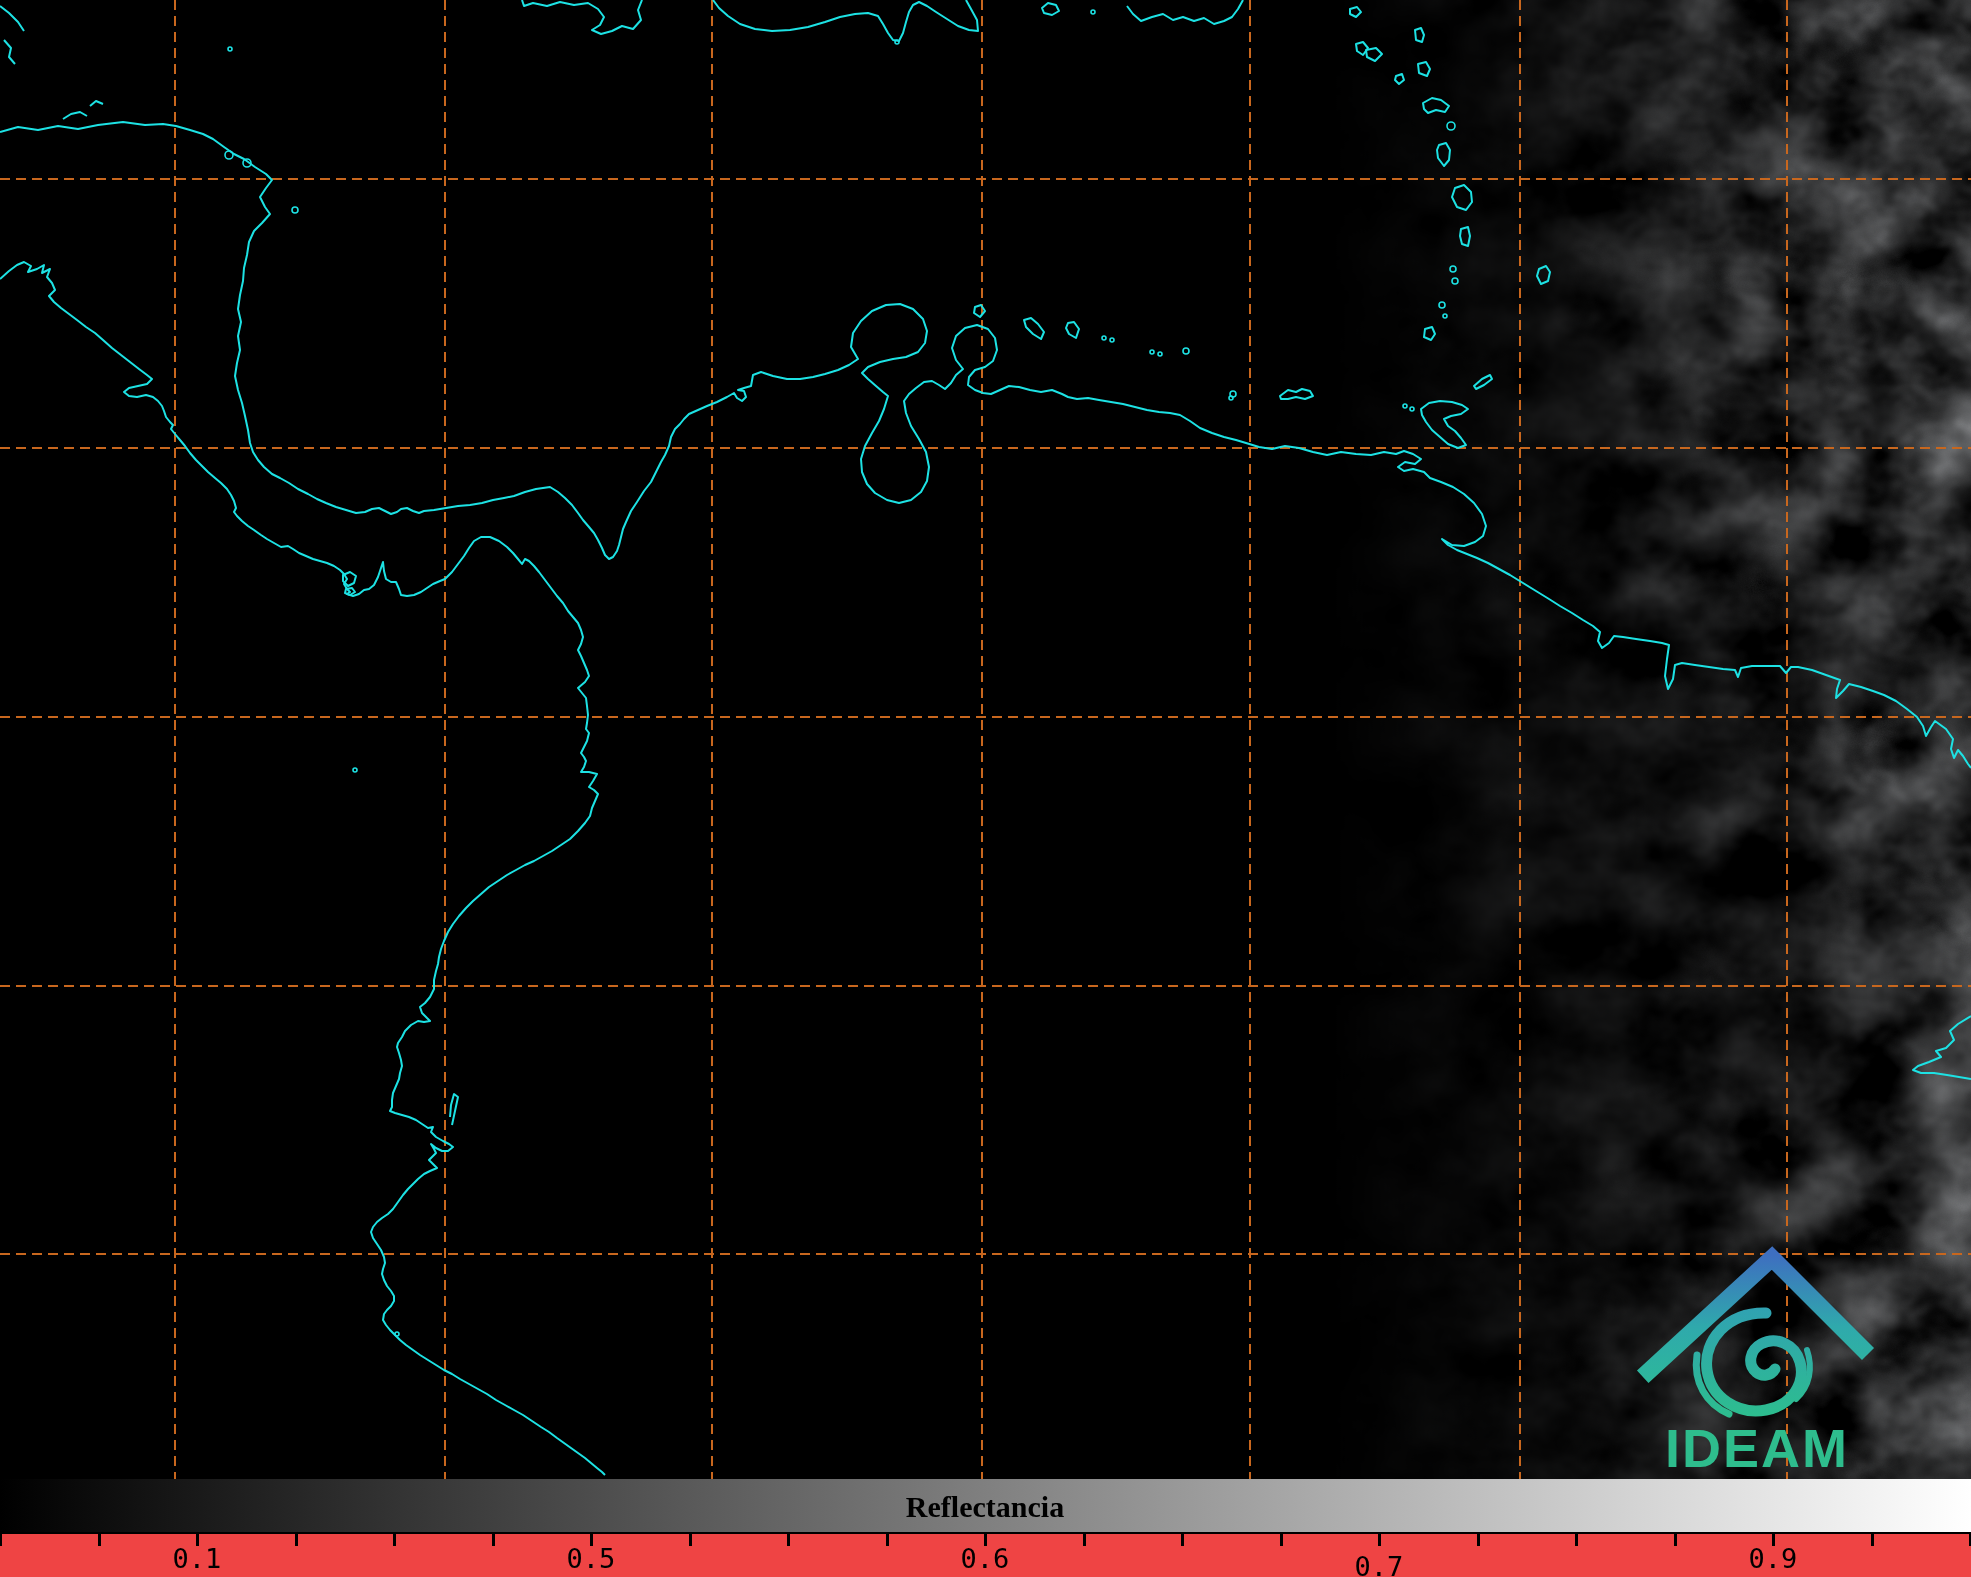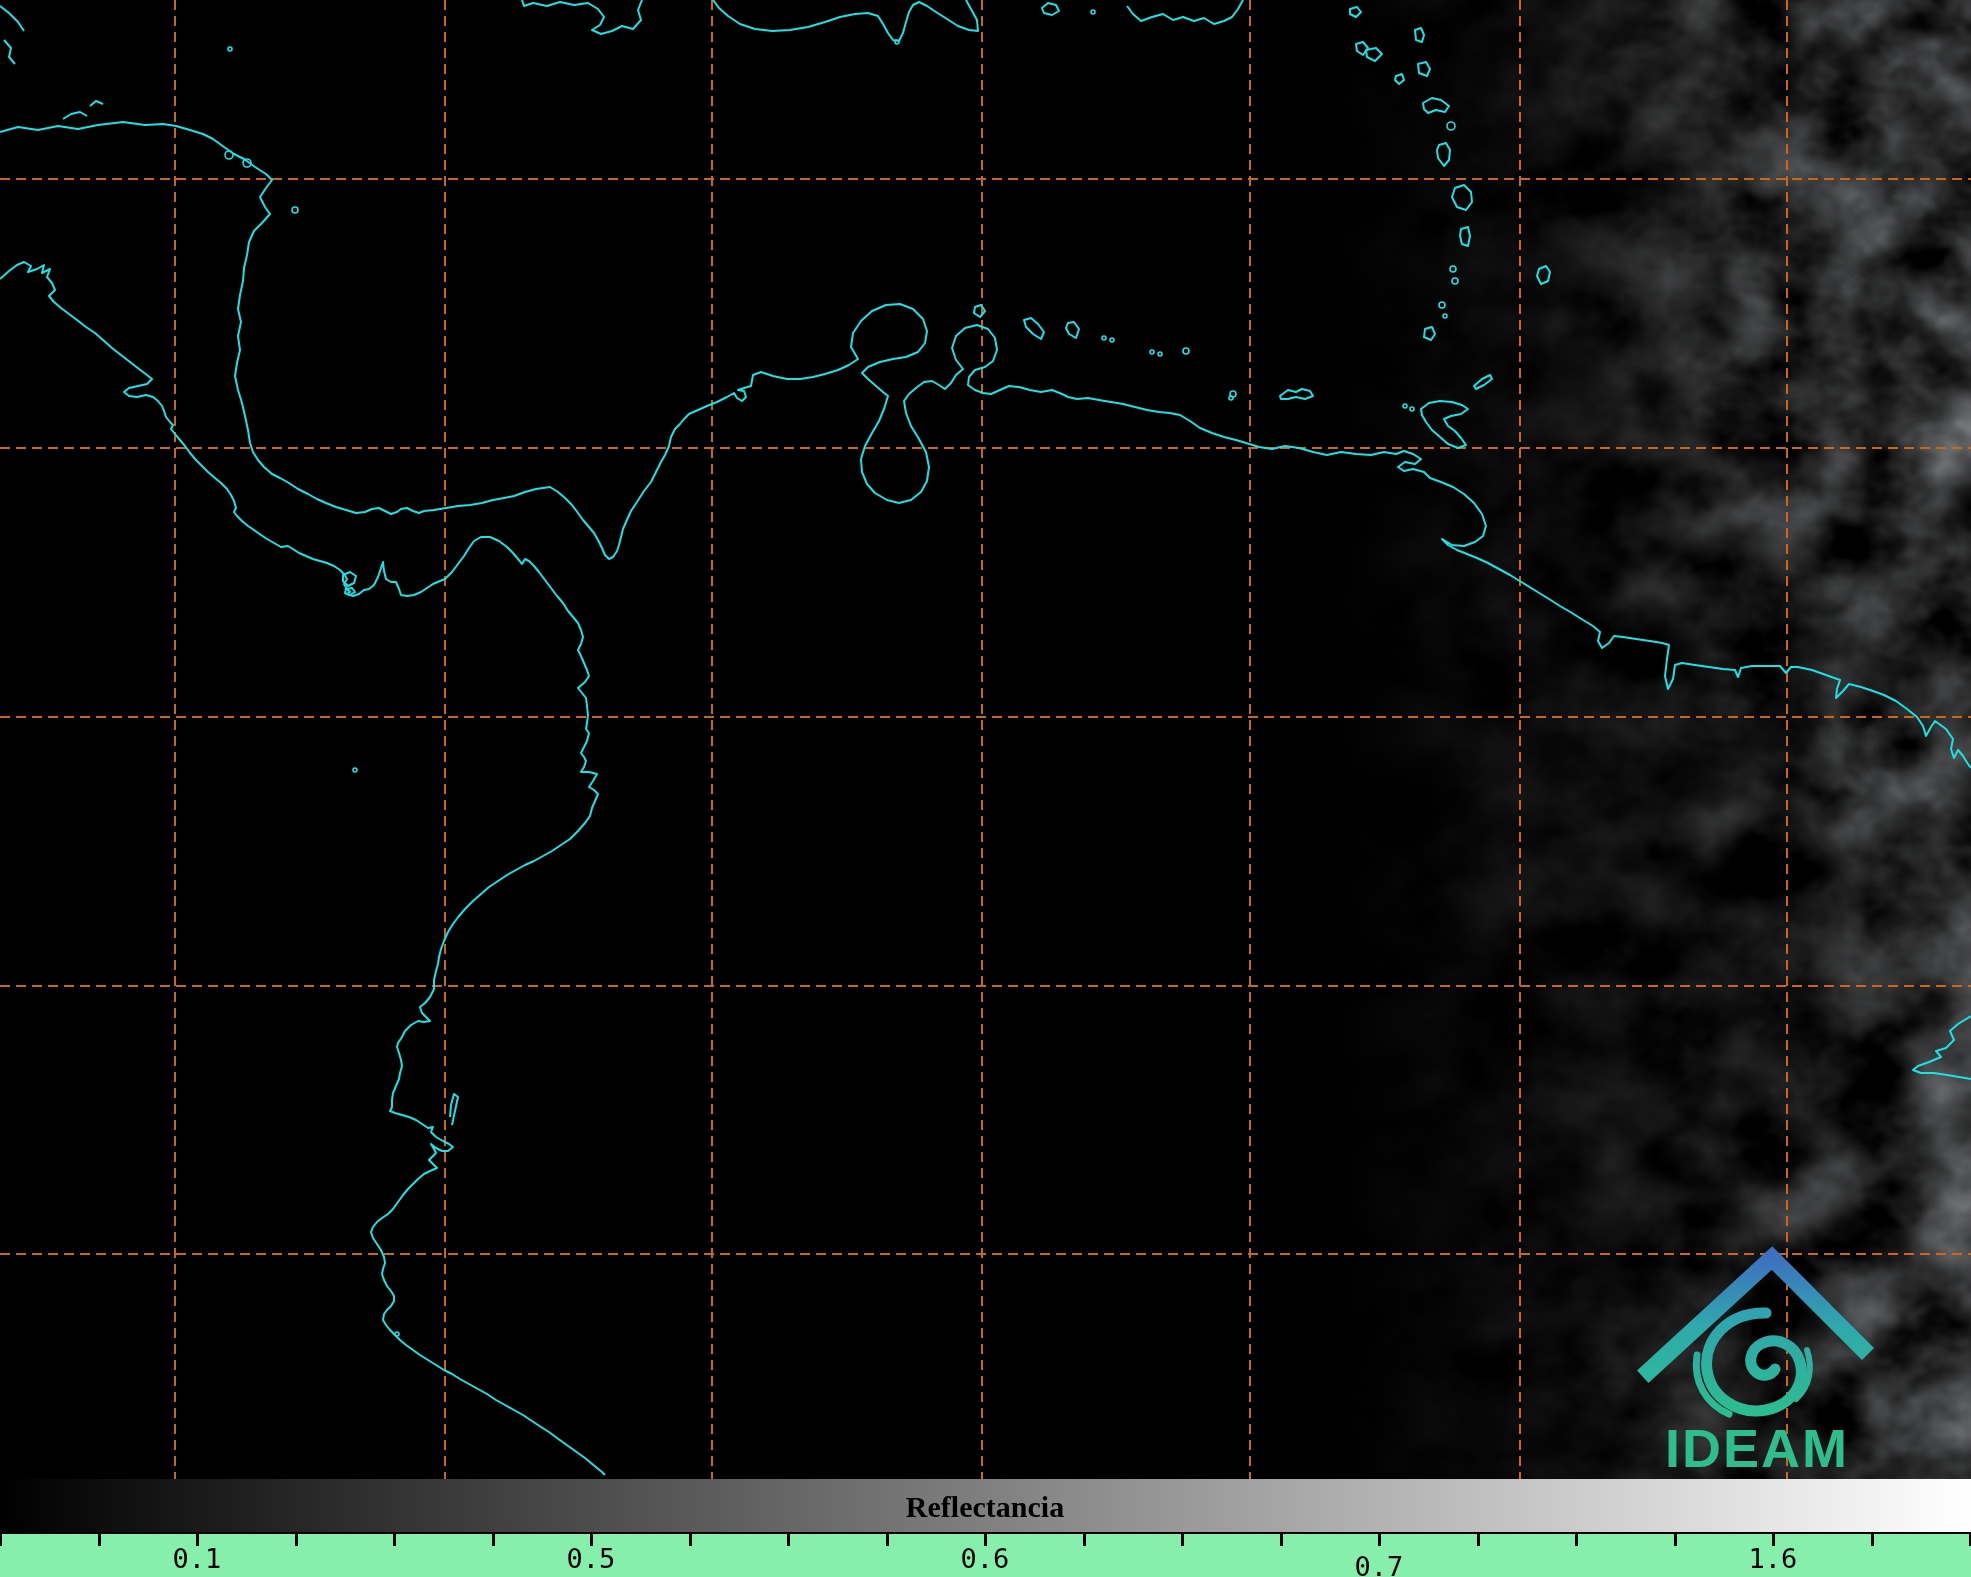--- a/index.html
+++ b/index.html
@@ -9,21 +9,21 @@
   .map-area svg{position:absolute;left:0;top:0;}
   .map-title{position:absolute;top:54px;left:1011px;transform:translateX(-50%);
              color:#ffffff;font-size:33px;letter-spacing:0px;white-space:nowrap;
              font-family:"DejaVu Sans Mono", monospace;}
   .colorbar{position:absolute;left:0;top:1479px;width:1971px;height:55px;
             background:linear-gradient(to right,#000000,#ffffff);
             border-bottom:2px solid #000;box-sizing:border-box;}
   .colorbar-label{position:absolute;left:985px;top:11px;transform:translateX(-50%);
                   font-weight:bold;font-size:30px;color:#000;
                   font-family:Liberation Serif, serif;}
-  .cbar-strip{position:absolute;left:0;top:1534px;width:1971px;height:43px;background:#86efac;}
+  .cbar-strip{position:absolute;left:0;top:1534px;width:1971px;height:43px;background:#ef4444;}
   .cbar-tick{position:absolute;top:0;width:3px;height:12px;background:#000;}
   .cbar-ticklabel{position:absolute;top:9px;transform:translateX(-50%);
                   font-size:27px;color:#000;font-family:"DejaVu Sans Mono", monospace;}
   .ideam-word{font-family:"Liberation Sans", sans-serif;font-weight:bold;}
 </style>
 </head>
 <body>
 
 <div class="stage">
 
@@ -188,16 +188,16 @@
       <div class="cbar-tick" style="left: 1476.5px;"></div>
       <div class="cbar-tick" style="left: 1575px;"></div>
       <div class="cbar-tick" style="left: 1673.5px;"></div>
       <div class="cbar-tick" style="left: 1772px;"></div>
       <div class="cbar-tick" style="left: 1870.5px;"></div>
       <div class="cbar-tick" style="left: 1969px;"></div>
       <div class="cbar-ticklabel" style="left: 197px;">0.1</div>
       <div class="cbar-ticklabel" style="left: 591px;">0.5</div>
       <div class="cbar-ticklabel" style="left: 985px;">0.6</div>
       <div class="cbar-ticklabel" style="left: 1379px; margin-top: 8px;">0.7</div>
-      <div class="cbar-ticklabel" style="left: 1773px;">1.6</div>
+      <div class="cbar-ticklabel" style="left: 1773px;">0.9</div>
     </div>
 
 </div>
 
 </body></html>

